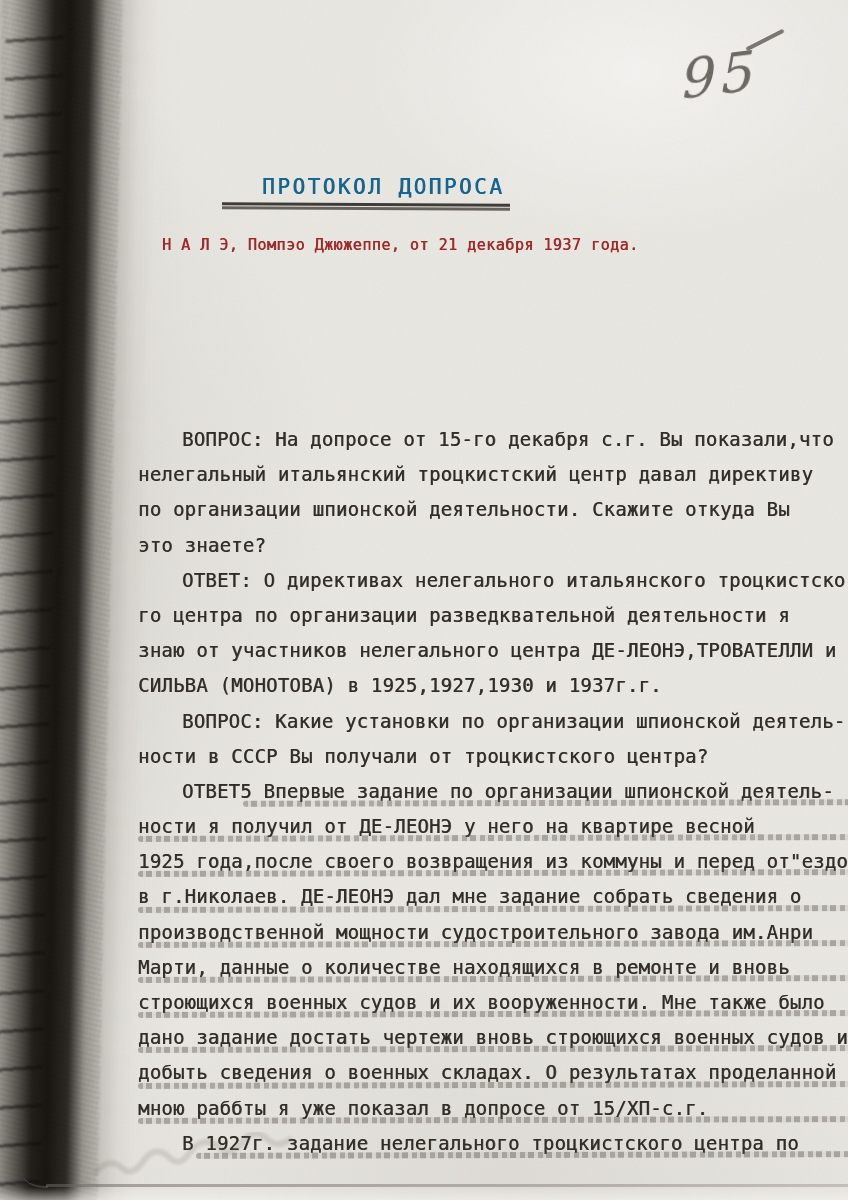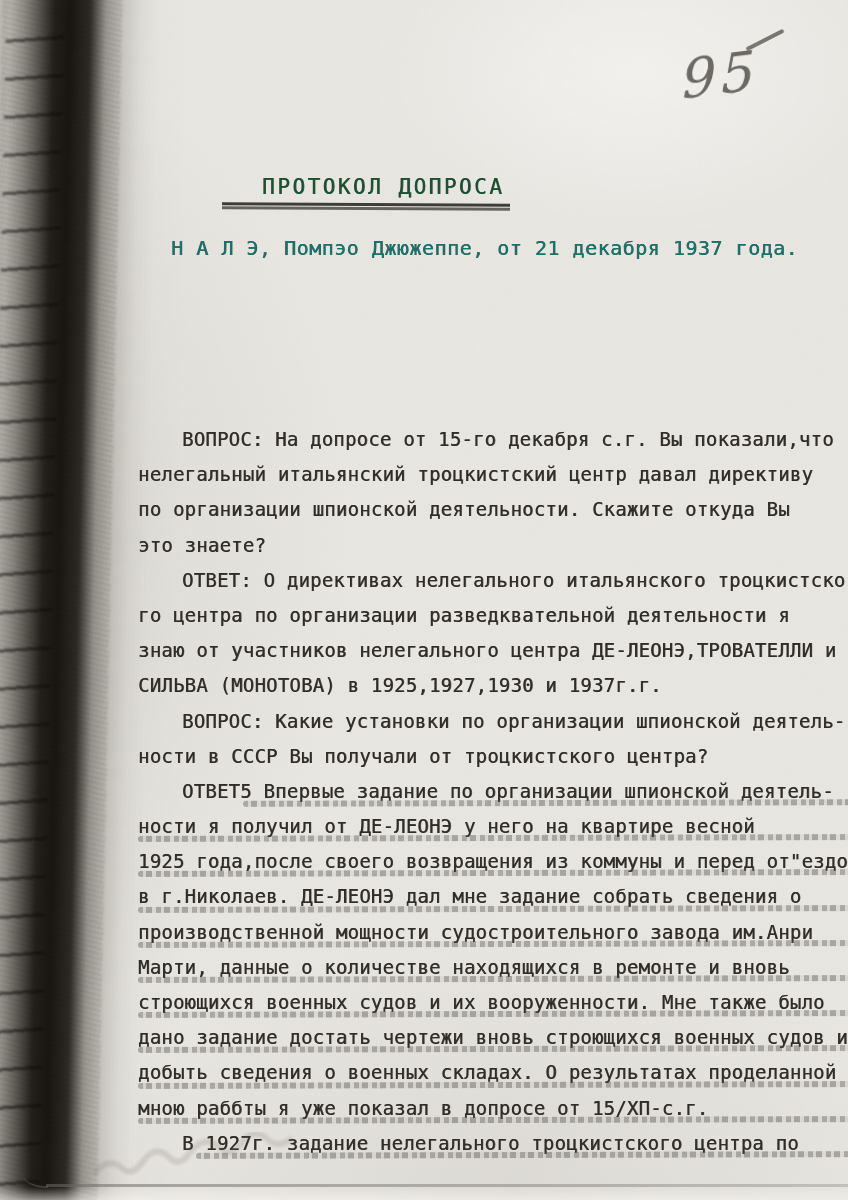--- a/index.html
+++ b/index.html
@@ -69,31 +69,31 @@
     transform:rotate(-7deg) skewX(-7deg);filter:blur(.3px);
   }
   .pen-tick{
     position:absolute;left:744px;top:38px;width:42px;height:4px;
     background:#4e4a44;border-radius:2px;opacity:.72;
     transform:rotate(-27deg);filter:blur(.4px);
   }
   
   .doc-title{
     position:absolute;left:262px;top:175px;
-    font-size:21px;letter-spacing:2.5px;color:#14532d;
+    font-size:21px;letter-spacing:2.5px;color:#0369a1;
     text-shadow:.6px 0 0 rgba(43,39,34,.8);white-space:pre;
   }
   .title-underline{
     position:absolute;left:222px;top:203px;width:288px;height:9px;
     background:linear-gradient(180deg, rgba(38,35,30,.88) 0 3px, rgba(0,0,0,0) 3px 4.5px, rgba(45,42,36,.7) 4.5px 7.5px, transparent 7.5px);
     transform:rotate(.3deg);filter:blur(.35px);
   }
   .doc-header{
-    position:absolute;left:171px;top:236px;
-    font-size:20px;letter-spacing:.5px;color:#0f766e;
+    position:absolute;left:162px;top:236px;
+    font-size:15px;letter-spacing:.5px;color:#b91c1c;
     text-shadow:.55px 0 0 rgba(46,42,36,.8);white-space:pre;
   }
   .doc-body{
     position:absolute;left:138px;top:422px;width:712px;
     font-size:19px;letter-spacing:.2px;
     text-shadow:.55px 0 0 rgba(46,42,36,.75);
   }
   .line{
     position:relative;display:block;white-space:pre;
     height:35.2px;line-height:35.2px;

